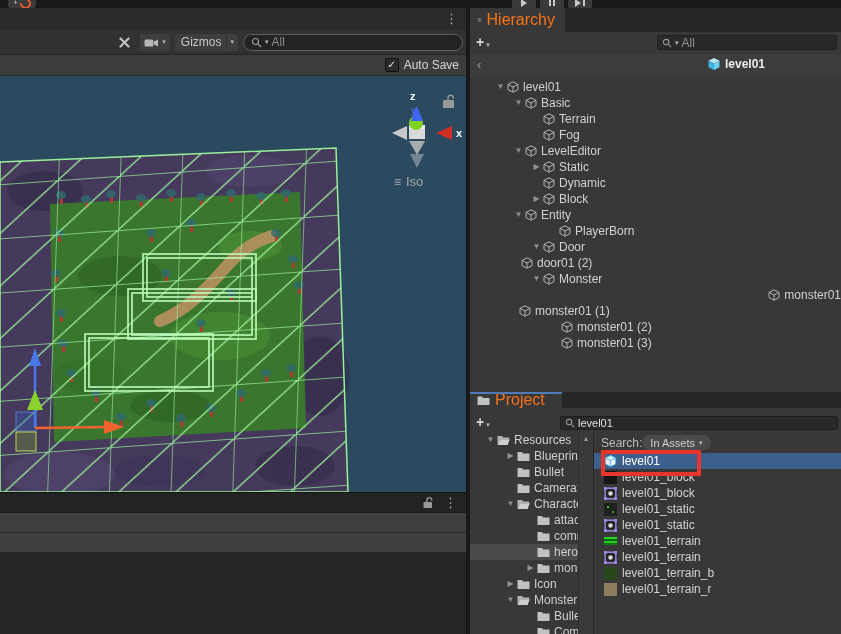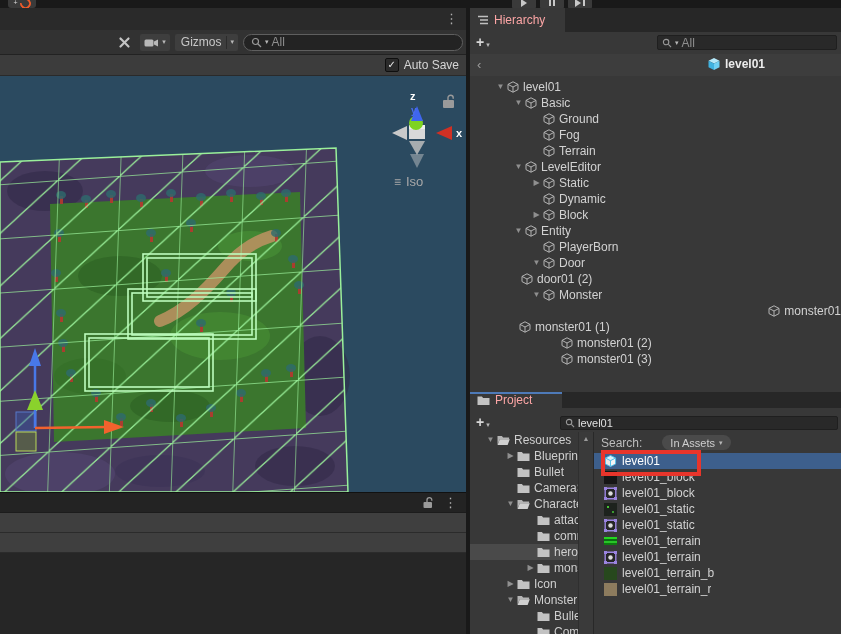--- a/index.html
+++ b/index.html
@@ -46,21 +46,21 @@
   .bp-row{height:19px;background:#3f3f3f;border-bottom:1px solid #2b2b2b;}
 
   
   .divider-v{left:466px;top:8px;width:4px;height:626px;background:#191919;}
 
   
   .right{left:470px;top:8px;width:371px;height:626px;background:#383838;}
   .tabbar{position:absolute;left:0;width:371px;background:#272727;}
   .h-tabbar{top:0;height:24px;}
   .tab{position:absolute;left:0;top:0;height:100%;background:#383838;display:flex;align-items:center;gap:5px;padding:0 10px 0 7px;box-sizing:border-box;}
-  .tab-label{font-size:12px;color:#fca5a5;}
+  .tab-label{font-size:16px;color:#f97316;}
   .h-toolbar{position:absolute;left:0;top:24px;width:371px;height:22px;background:#383838;border-bottom:1px solid #2c2c2c;}
   .plus-btn{position:absolute;left:6px;top:2px;display:flex;align-items:baseline;gap:2px;color:#d8d8d8;}
   .plus-glyph{font-size:14px;font-weight:bold;line-height:16px;}
   .field{background:#292929;border:1px solid #1f1f1f;border-radius:2px;display:flex;align-items:center;gap:3px;padding:0 4px;box-sizing:border-box;}
   .h-search{position:absolute;right:4px;top:3px;width:180px;height:15px;}
   .field .val{font-size:11px;color:#e0e0e0;}
   .prefab-bar{position:absolute;left:0;top:46px;width:371px;height:22px;background:#3d3d3d;border-bottom:1px solid #2e2e2e;}
   .back{position:absolute;left:7px;top:3px;color:#9a9a9a;font-size:13px;}
   .prefab-title{position:absolute;left:237px;top:3px;display:flex;align-items:center;gap:4px;}
   .prefab-title .lbl{font-size:12px;font-weight:bold;color:#ececec;}
@@ -81,21 +81,21 @@
   .prow{height:16px;display:flex;align-items:center;font-size:12px;color:#cfcfcf;white-space:nowrap;box-sizing:border-box;}
   .prow.selected{background:#4a4a4a;}
   .ficon{flex:0 0 13px;width:13px;height:11px;margin-right:4px;position:relative;}
   .ficon svg{display:none;position:absolute;left:0;top:0;}
   .ficon.i-closed .f-closed{display:block;}
   .ficon.i-open .f-open{display:block;}
   .p-scroll{width:14px;flex:0 0 14px;background:#3a3a3a;border-left:1px solid #2f2f2f;border-right:1px solid #282828;
       display:flex;justify-content:center;}
   .scroll-up{color:#9a9a9a;font-size:7px;margin-top:3px;}
   .p-results{flex:1;background:#383838;overflow:hidden;}
-  .r-header{height:21px;display:flex;align-items:center;padding-left:7px;gap:20px;}
+  .r-header{height:21px;display:flex;align-items:center;padding-left:7px;gap:0;}
   .r-header .cap{font-size:12px;color:#bdbdbd;}
   .scope-pill{background:#4a4a4a;border-radius:9px;height:15px;display:flex;align-items:center;gap:4px;padding:0 8px;}
   .scope-pill .t{font-size:11px;color:#cfcfcf;}
   .rrow{height:16px;display:flex;align-items:center;padding-left:10px;gap:5px;font-size:12px;color:#d2d2d2;white-space:nowrap;box-sizing:border-box;}
   .rrow.selected{background:#3d5f8c;color:#fff;}
   .ricon{flex:0 0 13px;width:13px;height:13px;display:flex;align-items:center;justify-content:center;position:relative;}
   .ricon svg{display:none;width:13px;height:13px;}
   .ricon.i-prefab .svg-prefab{display:block;width:14px;height:14px;}
   .ricon.i-sprite .svg-sprite{display:block;}
   .ricon.i-texture-dark{background:#161616;}
@@ -390,93 +390,83 @@
           <span class="lblc">Basic</span>
         </div>
         <div class="trow" style="padding-left: 60px;">
           <span class="arr"></span>
           <span class="oicon">
             <svg width="12" height="12" viewBox="0 0 12 12">
               <path d="M6 0.8 L11 3.4 V8.6 L6 11.2 L1 8.6 V3.4 Z" fill="none" stroke="#b4b4b4" stroke-width="1"></path>
               <path d="M1 3.4 L6 6 L11 3.4 M6 6 V11.2" fill="none" stroke="#b4b4b4" stroke-width="1"></path>
             </svg>
           </span>
-          <span class="lblc">Ground</span>
+          <span class="lblc">Terrain</span>
         </div>
         <div class="trow" style="padding-left: 60px;">
           <span class="arr"></span>
           <span class="oicon">
             <svg width="12" height="12" viewBox="0 0 12 12">
               <path d="M6 0.8 L11 3.4 V8.6 L6 11.2 L1 8.6 V3.4 Z" fill="none" stroke="#b4b4b4" stroke-width="1"></path>
               <path d="M1 3.4 L6 6 L11 3.4 M6 6 V11.2" fill="none" stroke="#b4b4b4" stroke-width="1"></path>
             </svg>
           </span>
           <span class="lblc">Fog</span>
         </div>
+        <div class="trow" style="padding-left: 42px;">
+          <span class="arr">▼</span>
+          <span class="oicon">
+            <svg width="12" height="12" viewBox="0 0 12 12">
+              <path d="M6 0.8 L11 3.4 V8.6 L6 11.2 L1 8.6 V3.4 Z" fill="none" stroke="#b4b4b4" stroke-width="1"></path>
+              <path d="M1 3.4 L6 6 L11 3.4 M6 6 V11.2" fill="none" stroke="#b4b4b4" stroke-width="1"></path>
+            </svg>
+          </span>
+          <span class="lblc">LevelEditor</span>
+        </div>
+        <div class="trow" style="padding-left: 60px;">
+          <span class="arr">▶</span>
+          <span class="oicon">
+            <svg width="12" height="12" viewBox="0 0 12 12">
+              <path d="M6 0.8 L11 3.4 V8.6 L6 11.2 L1 8.6 V3.4 Z" fill="none" stroke="#b4b4b4" stroke-width="1"></path>
+              <path d="M1 3.4 L6 6 L11 3.4 M6 6 V11.2" fill="none" stroke="#b4b4b4" stroke-width="1"></path>
+            </svg>
+          </span>
+          <span class="lblc">Static</span>
+        </div>
         <div class="trow" style="padding-left: 60px;">
           <span class="arr"></span>
           <span class="oicon">
             <svg width="12" height="12" viewBox="0 0 12 12">
               <path d="M6 0.8 L11 3.4 V8.6 L6 11.2 L1 8.6 V3.4 Z" fill="none" stroke="#b4b4b4" stroke-width="1"></path>
               <path d="M1 3.4 L6 6 L11 3.4 M6 6 V11.2" fill="none" stroke="#b4b4b4" stroke-width="1"></path>
             </svg>
           </span>
-          <span class="lblc">Terrain</span>
+          <span class="lblc">Dynamic</span>
+        </div>
+        <div class="trow" style="padding-left: 60px;">
+          <span class="arr">▶</span>
+          <span class="oicon">
+            <svg width="12" height="12" viewBox="0 0 12 12">
+              <path d="M6 0.8 L11 3.4 V8.6 L6 11.2 L1 8.6 V3.4 Z" fill="none" stroke="#b4b4b4" stroke-width="1"></path>
+              <path d="M1 3.4 L6 6 L11 3.4 M6 6 V11.2" fill="none" stroke="#b4b4b4" stroke-width="1"></path>
+            </svg>
+          </span>
+          <span class="lblc">Block</span>
         </div>
         <div class="trow" style="padding-left: 42px;">
           <span class="arr">▼</span>
           <span class="oicon">
             <svg width="12" height="12" viewBox="0 0 12 12">
               <path d="M6 0.8 L11 3.4 V8.6 L6 11.2 L1 8.6 V3.4 Z" fill="none" stroke="#b4b4b4" stroke-width="1"></path>
               <path d="M1 3.4 L6 6 L11 3.4 M6 6 V11.2" fill="none" stroke="#b4b4b4" stroke-width="1"></path>
             </svg>
           </span>
-          <span class="lblc">LevelEditor</span>
-        </div>
-        <div class="trow" style="padding-left: 60px;">
-          <span class="arr">▶</span>
-          <span class="oicon">
-            <svg width="12" height="12" viewBox="0 0 12 12">
-              <path d="M6 0.8 L11 3.4 V8.6 L6 11.2 L1 8.6 V3.4 Z" fill="none" stroke="#b4b4b4" stroke-width="1"></path>
-              <path d="M1 3.4 L6 6 L11 3.4 M6 6 V11.2" fill="none" stroke="#b4b4b4" stroke-width="1"></path>
-            </svg>
-          </span>
-          <span class="lblc">Static</span>
-        </div>
-        <div class="trow" style="padding-left: 60px;">
-          <span class="arr"></span>
-          <span class="oicon">
-            <svg width="12" height="12" viewBox="0 0 12 12">
-              <path d="M6 0.8 L11 3.4 V8.6 L6 11.2 L1 8.6 V3.4 Z" fill="none" stroke="#b4b4b4" stroke-width="1"></path>
-              <path d="M1 3.4 L6 6 L11 3.4 M6 6 V11.2" fill="none" stroke="#b4b4b4" stroke-width="1"></path>
-            </svg>
-          </span>
-          <span class="lblc">Dynamic</span>
-        </div>
-        <div class="trow" style="padding-left: 60px;">
-          <span class="arr">▶</span>
-          <span class="oicon">
-            <svg width="12" height="12" viewBox="0 0 12 12">
-              <path d="M6 0.8 L11 3.4 V8.6 L6 11.2 L1 8.6 V3.4 Z" fill="none" stroke="#b4b4b4" stroke-width="1"></path>
-              <path d="M1 3.4 L6 6 L11 3.4 M6 6 V11.2" fill="none" stroke="#b4b4b4" stroke-width="1"></path>
-            </svg>
-          </span>
-          <span class="lblc">Block</span>
-        </div>
-        <div class="trow" style="padding-left: 42px;">
-          <span class="arr">▼</span>
-          <span class="oicon">
-            <svg width="12" height="12" viewBox="0 0 12 12">
-              <path d="M6 0.8 L11 3.4 V8.6 L6 11.2 L1 8.6 V3.4 Z" fill="none" stroke="#b4b4b4" stroke-width="1"></path>
-              <path d="M1 3.4 L6 6 L11 3.4 M6 6 V11.2" fill="none" stroke="#b4b4b4" stroke-width="1"></path>
-            </svg>
-          </span>
           <span class="lblc">Entity</span>
         </div>
-        <div class="trow" style="padding-left: 60px; text-align: right;">
+        <div class="trow" style="padding-left: 76px; text-align: right;">
           <span class="arr"></span>
           <span class="oicon">
             <svg width="12" height="12" viewBox="0 0 12 12">
               <path d="M6 0.8 L11 3.4 V8.6 L6 11.2 L1 8.6 V3.4 Z" fill="none" stroke="#b4b4b4" stroke-width="1"></path>
               <path d="M1 3.4 L6 6 L11 3.4 M6 6 V11.2" fill="none" stroke="#b4b4b4" stroke-width="1"></path>
             </svg>
           </span>
           <span class="lblc">PlayerBorn</span>
         </div>
         <div class="trow" style="padding-left: 60px;">

